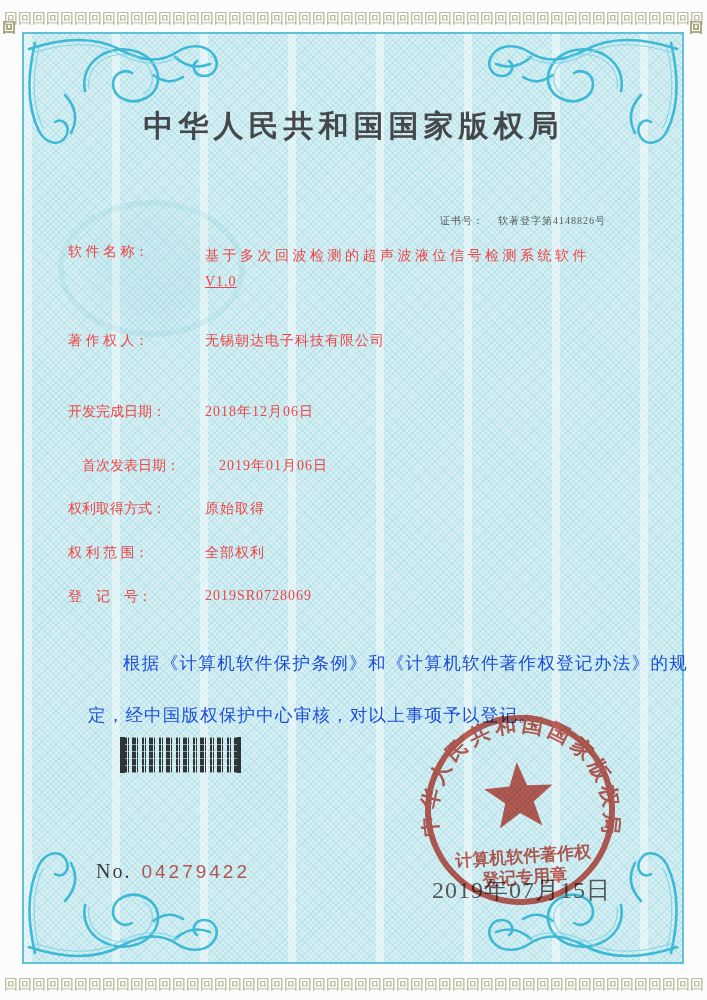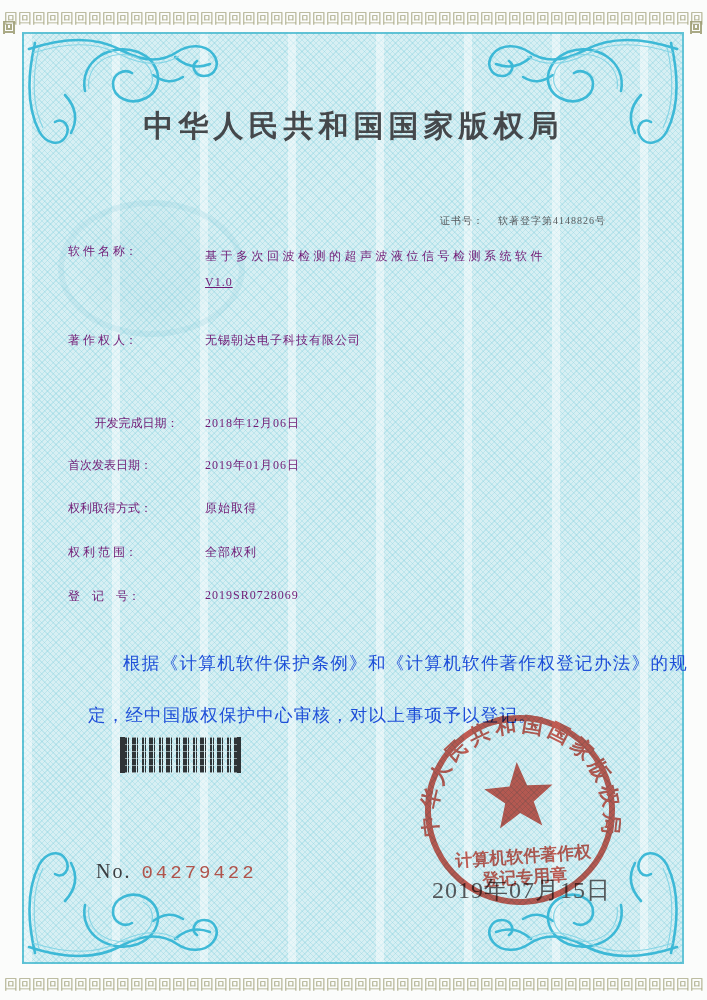--- a/index.html
+++ b/index.html
@@ -49,29 +49,29 @@
   }
   .title{
     position:absolute;left:0;right:0;top:160px;text-align:center;
     font-size:37px;letter-spacing:7px;color:#3c3f42;font-weight:700;
   }
   .certno{
     position:absolute;left:440px;top:214px;font-size:10px;color:#55595c;letter-spacing:1px;
   }
   .certno .gap{display:inline-block;width:14px;}
   
-  .row{position:absolute;left:68px;font-size:12px;color:#701a75;}
+  .row{position:absolute;left:68px;font-size:14px;color:#ef4444;}
   .row .lbl{display:inline-block;width:137px;vertical-align:top;}
   .row .val{display:inline-block;vertical-align:top;letter-spacing:1px;}
   .row0{top:243px;}
   .row0 .val{width:440px;letter-spacing:3.5px;line-height:26px;}
   .version{letter-spacing:1px;text-decoration:underline;}
   .row1{top:332px;}
-  .row2{top:415px;text-align:center;}
-  .row3{top:457px;}
+  .row2{top:403px;}
+  .row3{top:457px;margin-left:14px;}
   .row4{top:500px;}
   .row5{top:544px;}
   .row6{top:588px;}
   
   .statement{
     position:absolute;left:68px;top:637px;width:600px;
     font-size:17.5px;line-height:52px;letter-spacing:1.2px;color:#1d4ed8;
     text-indent:2em;text-align:justify;margin-left:20px;
   }
   
@@ -85,21 +85,21 @@
         #2f3437 3px 4px, transparent 4px 7px,
         #2f3437 7px 11px, transparent 11px 12px,
         #2f3437 12px 13px, transparent 13px 17px);
   }
   
   .issue-date{
     position:absolute;left:432px;top:874px;font-size:24px;color:#53575a;letter-spacing:1px;
   }
   .serial{position:absolute;left:96px;top:860px;font-size:20px;color:#3b3e41;letter-spacing:2px;}
   .serial .num{
-    color:#b0544c;font-family:Liberation Mono, monospace;
+    color:#b0544c;font-family:Liberation Sans, sans-serif;
     font-size:19px;letter-spacing:3px;margin-left:10px;
   }
   
   .seal{position:absolute;left:420px;top:710px;width:200px;height:200px;opacity:.85;mix-blend-mode:multiply;transform:rotate(-4deg);}
 </style>
 </head>
 <body>
 
 <div class="page">
 

